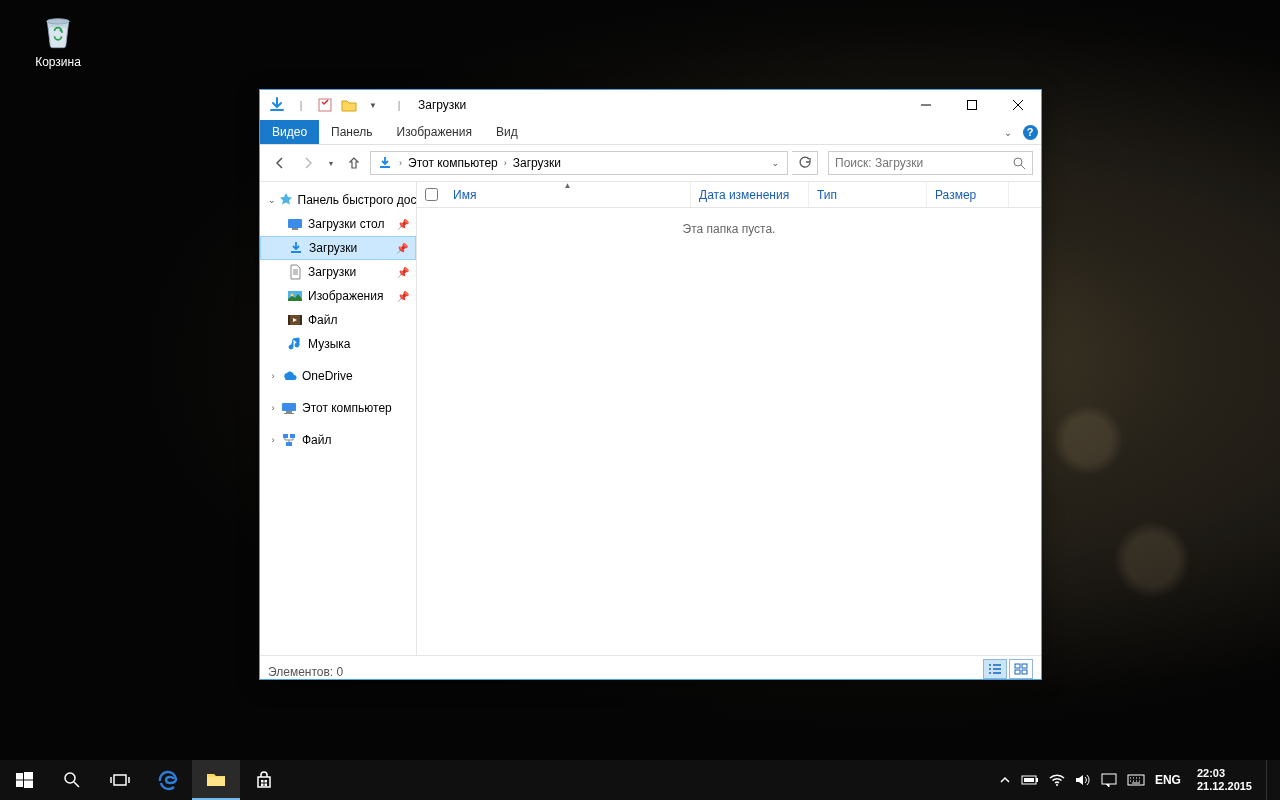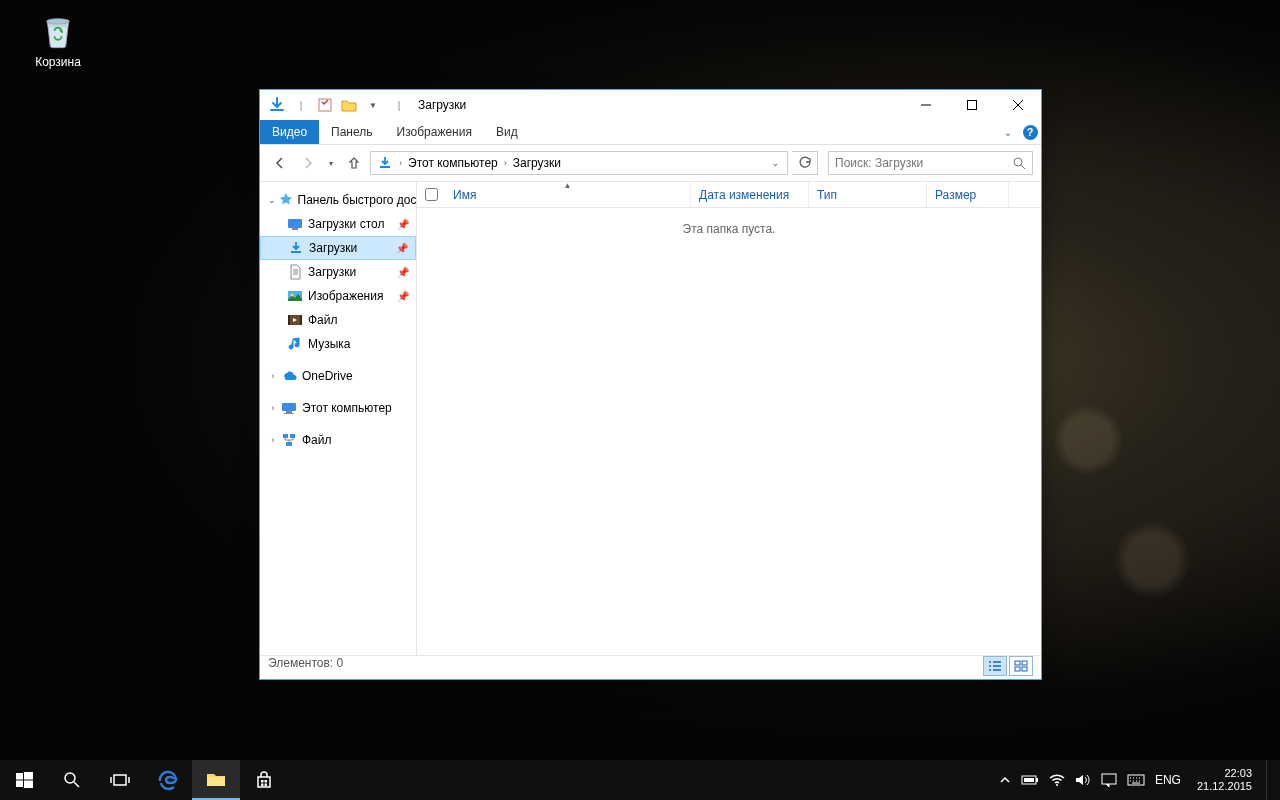--- a/index.html
+++ b/index.html
@@ -65,31 +65,31 @@
 .nav .item.selected { background:#cce8ff; border:1px solid #99d1ff; height:24px; }
 .nav .spacer8 { height:8px; }
 
 .content { flex:1; display:flex; flex-direction:column; }
 .colhead { height:26px; display:flex; align-items:center; font-size:12px; color:#4a6; color:#1a5fb4; border-bottom:1px solid #e5e5e5; }
 .colhead .cb { width:28px; display:flex; justify-content:center; }
 .colhead .col { padding:0 8px; color:#456; color:#2a5a9e; border-right:1px solid #eee; height:100%; display:flex; align-items:center; }
 .colhead .col span { color:#306; color:#1a5fb4; }
 .content .empty { flex:1; text-align:center; color:#666; font-size:12px; padding-top:14px; position:relative; }
 
-.statusbar { height:24px; border-top:1px solid #e5e5e5; display:flex; align-items:flex-start; font-size:12px; color:#555; padding:0 8px; }
+.statusbar { height:24px; border-top:1px solid #e5e5e5; display:flex; align-items:flex-end; font-size:12px; color:#555; padding:0 8px; }
 .statusbar .sp { flex:1; }
 .statusbar .viewbtn { width:24px; height:20px; border:1px solid #8fb8e0; display:flex; align-items:center; justify-content:center; margin-left:2px; }
 .statusbar .viewbtn.active { background:#cce4f7; }
 
-.taskbar { position:absolute; left:0; bottom:0; width:100%; height:40px; background:#101010; display:flex; align-items:center; color:#fff; }
+.taskbar { position:absolute; left:0; bottom:0; width:100%; height:40px; background:#101010; display:flex; align-items:center; color:#fff;font-weight:bold; }
 .taskbar .tbtn { width:48px; height:40px; display:flex; align-items:center; justify-content:center; }
 .taskbar .tbtn.active { background:#2a2a2a; border-bottom:2px solid #76b9ed; }
 .taskbar .spacer { flex:1; }
 .taskbar .tray { display:flex; align-items:center; gap:10px; padding-right:8px; font-size:12px; }
-.taskbar .clock { text-align:right; font-size:11px; line-height:13px; padding:0 6px; }
+.taskbar .clock { text-align:left; font-size:11px; line-height:13px; padding:0 6px; }
 .taskbar .notif { width:14px; height:40px; border-left:1px solid #333; }
 
 svg { display:block; }
 .colhead { color:#1a5fb4; }
 .colhead .col { color:#1a5fb4; }
 .colhead .cb input { width:13px; height:13px; }
 .content-head-wrap { position:relative; }
 </style>
 </head>
 <body>

